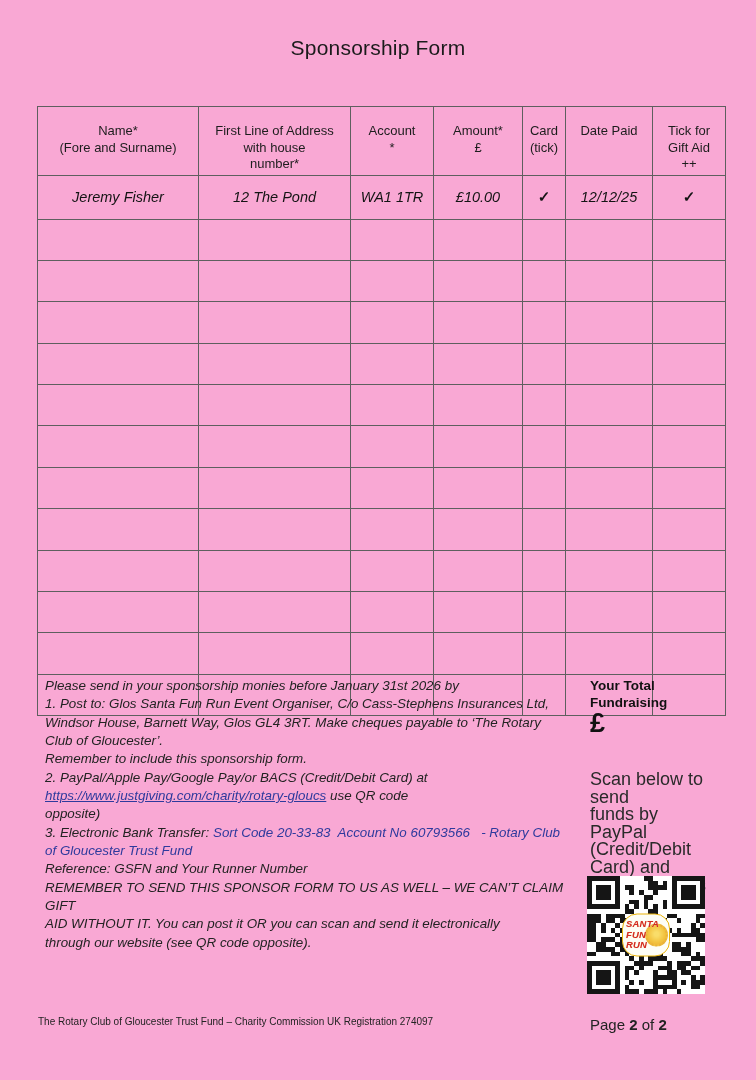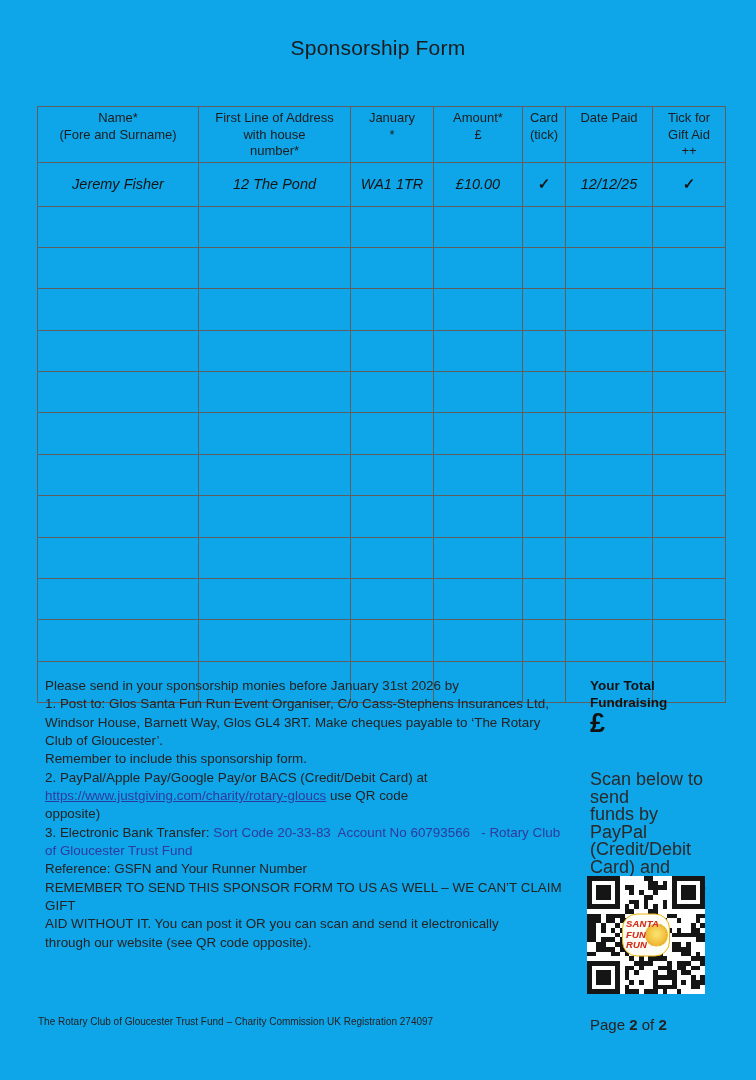--- a/index.html
+++ b/index.html
@@ -1,43 +1,43 @@
 <!DOCTYPE html>
 <html><head>
 <meta charset="utf-8">
 <style>
   html,body { margin:0; padding:0; background:#ffffff; }
   .page {
-    position:relative; width:756px; height:1080px; background:#0ea5e9;
+    position:relative; width:756px; height:1080px; background:#f9a8d4;
     font-family:"Liberation Sans", sans-serif; color:#212121; overflow:hidden;
   }
   .title {
     position:absolute; top:36px; left:0; width:100%;
     text-align:center; font-size:21px; letter-spacing:0.2px; color:#1b1b1b;
   }
   
   table.sponsor {
     position:absolute; left:37px; top:106px; width:688px;
     border-collapse:collapse; table-layout:fixed;
   }
   table.sponsor th, table.sponsor td { border:1px solid #5f5f5f; overflow:hidden; }
   table.sponsor th {
     font-weight:normal; font-size:13px; line-height:16.5px; 
-    vertical-align:top; padding:3px 2px 2px; white-space:pre-line; color:#1d1d1d;
+    vertical-align:top; padding:16px 2px 2px; white-space:pre-line; color:#1d1d1d;
   }
   tr.example-row td {
     height:27px; font-style:italic; font-size:14.5px; text-align:center;
     vertical-align:middle; color:#141414; padding:8px 2px;
   }
   tr.example-row td .tick, .tick { font-style:normal; font-weight:bold; font-size:15px; }
   tr.empty-row td { height:38.4px; }
   
   .instructions {
     position:absolute; left:45px; top:677px; width:528px;
-    font-size:13.4px; line-height:18.35px; white-space:pre-wrap; color:#232323;
+    font-size:13.4px; line-height:18.35px; white-space:pre-wrap; color:#232323;font-style:italic;
   }
   .instructions a.link { color:#2e3a9d; text-decoration:underline; cursor:pointer; }
   .instructions .bank { color:#2e3a9d; }
   
   .total-label {
     position:absolute; left:590px; top:677px; width:130px;
     font-size:13.5px; font-weight:bold; line-height:17px; white-space:pre-line; color:#111;
   }
   .pound-symbol {
     position:absolute; left:590px; top:708px; font-size:27px; font-weight:bold; color:#111;
@@ -84,21 +84,21 @@
         <col style="width:87px">
         <col style="width:73px">
     </colgroup>
     <thead>
       <tr>
         <th>Name*
 (Fore and Surname)</th>
         <th>First Line of Address
 with house
 number*</th>
-        <th>January
+        <th>Account
 *</th>
         <th>Amount*
 £</th>
         <th>Card
 (tick)</th>
         <th>Date Paid</th>
         <th>Tick for
 Gift Aid
 ++</th>
       </tr>

